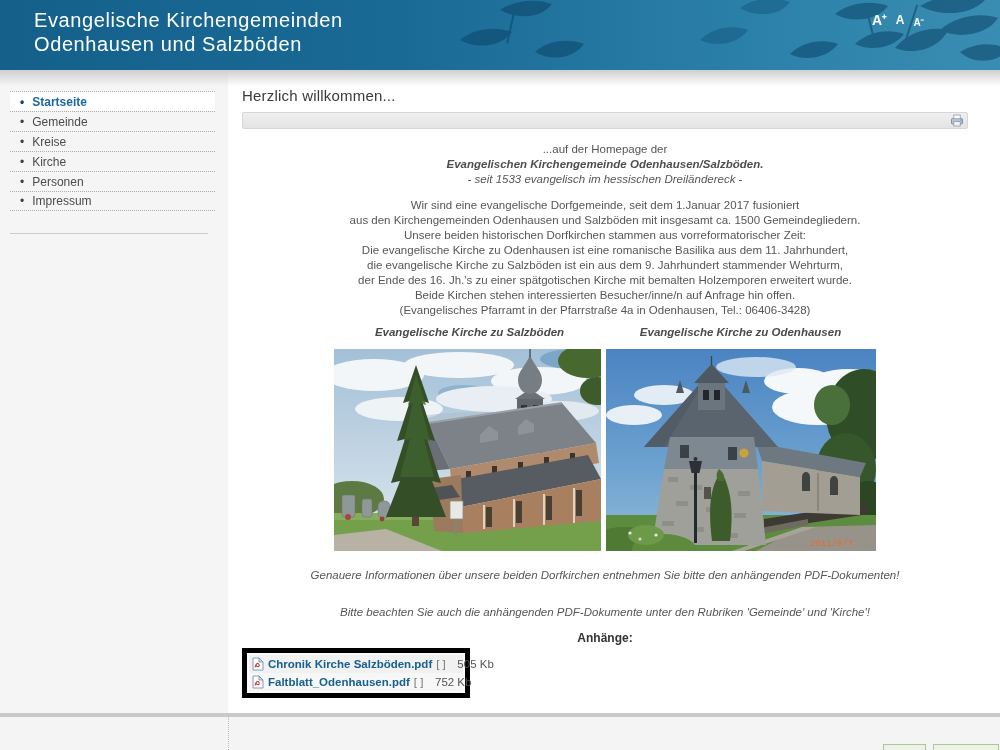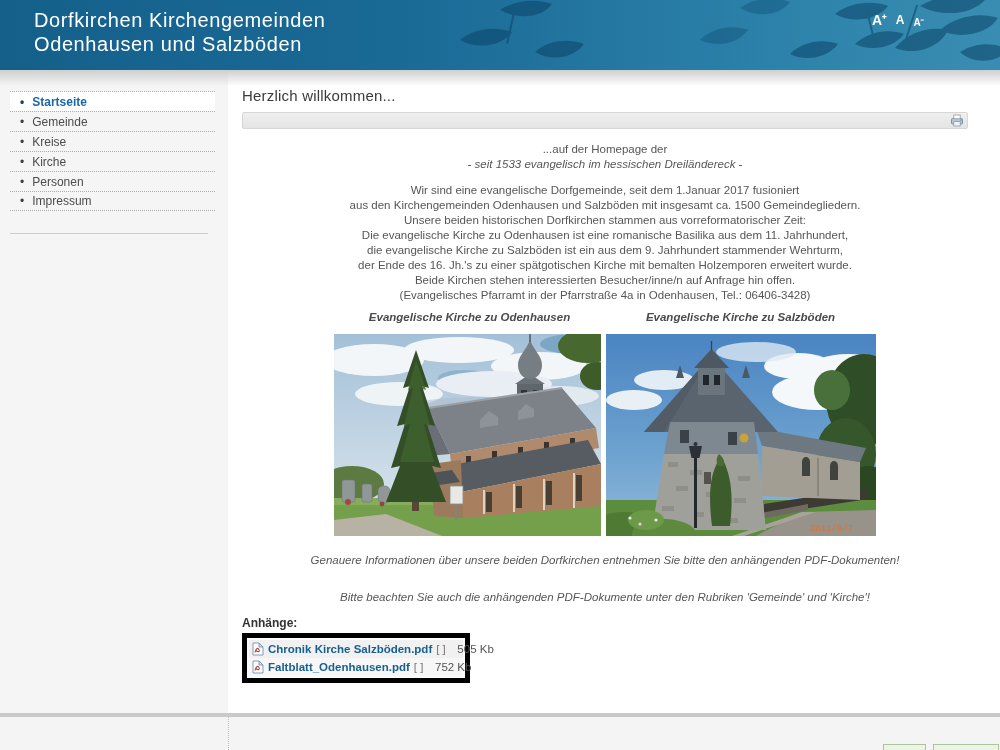--- a/index.html
+++ b/index.html
@@ -81,21 +81,21 @@
   .caption {
     flex: 1; text-align: center; font-size: 11.5px; line-height: 15px;
     font-weight: bold; font-style: italic; color: #4a4a4a;
   }
   .photos-row { display: flex; gap: 5px; width: 542px; margin: 9px auto 12px; }
   .photo { display: block; }
 
   .note-1 { margin-top: 17px; }
   .note-2 { margin-top: 22px; }
 
-  .attach-heading { margin-top: 11px; font-size: 12px; font-weight: bold; color: #333333; }
+  .attach-heading { margin-top: 11px; font-size: 12px; font-weight: bold; color: #333333; text-align: center; }
   .attach-box {
     margin-top: 3px; width: 228px; border: 5px solid #000000;
     background: #fbfbfb; padding: 2px;
   }
   .attach-row {
     display: flex; align-items: center; height: 18px; padding: 0 3px;
     font-size: 11.5px; gap: 4px;
   }
   .attach-row.row-0 { background: #f1f1f1; }
   .attach-row.row-1 { background: #f7f7f7; }
@@ -136,21 +136,21 @@
         <rect x="470" y="4" width="2" height="40" transform="rotate(18 471 24)"></rect>
         <rect x="430" y="10" width="2" height="34" transform="rotate(-14 431 27)"></rect>
         <rect x="70" y="8" width="2" height="36" transform="rotate(12 71 26)"></rect>
       </g>
       <g fill="#0d4c74" opacity="0.4">
         <path d="M300 8 C314 -2 334 -4 350 2 C340 16 316 18 300 8 Z"></path>
         <path d="M260 40 C272 28 292 24 308 30 C298 44 276 48 260 40 Z"></path>
       </g>
     </svg>
     <div class="site-title">
-      <div>Dorfkirchen Kirchengemeinden</div>
+      <div>Evangelische Kirchengemeinden</div>
       <div>Odenhausen und Salzböden</div>
     </div>
     <div class="font-controls">
       <span class="fc fc-lg">A⁺</span>
       <span class="fc fc-md">A</span>
       <span class="fc fc-sm">A⁻</span>
     </div>
   </header>
   <div class="header-shadow"></div>
 
@@ -193,37 +193,38 @@
         <svg class="printer-btn" viewBox="0 0 14 13">
           <rect x="1.5" y="4.5" width="11" height="5.5" rx="1" fill="#b9c6d2" stroke="#6b7f92" stroke-width="0.8"></rect>
           <rect x="3.8" y="1" width="6.4" height="3.8" fill="#ffffff" stroke="#8a9aa8" stroke-width="0.8"></rect>
           <rect x="3.8" y="7.6" width="6.4" height="4.4" fill="#eef3f8" stroke="#8a9aa8" stroke-width="0.8"></rect>
           <circle cx="11" cy="6" r="0.7" fill="#4a90c2"></circle>
         </svg>
       </div>
 
       <div class="centered intro-block">
         <div>...auf der Homepage der</div>
+        <div class="bold-italic">Evangelischen Kirchengemeinde Odenhausen/Salzböden.</div>
         <div class="italic">- seit 1533 evangelisch im hessischen Dreiländereck -</div>
       </div>
 
       <div class="centered body-block">
         <div>Wir sind eine evangelische Dorfgemeinde, seit dem 1.Januar 2017 fusioniert</div>
         <div>aus den Kirchengemeinden Odenhausen und Salzböden mit insgesamt ca. 1500 Gemeindegliedern.</div>
         <div>Unsere beiden historischen Dorfkirchen stammen aus vorreformatorischer Zeit:</div>
         <div>Die evangelische Kirche zu Odenhausen ist eine romanische Basilika aus dem 11. Jahrhundert,</div>
         <div>die evangelische Kirche zu Salzböden ist ein aus dem 9. Jahrhundert stammender Wehrturm,</div>
         <div>der Ende des 16. Jh.'s zu einer spätgotischen Kirche mit bemalten Holzemporen erweitert wurde.</div>
         <div>Beide Kirchen stehen interessierten Besucher/inne/n auf Anfrage hin offen.</div>
         <div>(Evangelisches Pfarramt in der Pfarrstraße 4a in Odenhausen, Tel.: 06406-3428)</div>
       </div>
 
       <div class="captions-row">
+        <div class="caption">Evangelische Kirche zu Salzböden</div>
         <div class="caption">Evangelische Kirche zu Odenhausen</div>
-        <div class="caption">Evangelische Kirche zu Salzböden</div>
       </div>
 
       <div class="photos-row">
 
         <svg class="photo" width="267" height="202" viewBox="0 0 267 202">
           <defs>
             <linearGradient id="skyL" x1="0" y1="0" x2="0" y2="1">
               <stop offset="0" stop-color="#a3c0d8"></stop>
               <stop offset="0.55" stop-color="#c4d6e4"></stop>
               <stop offset="1" stop-color="#dfe9ef"></stop>

